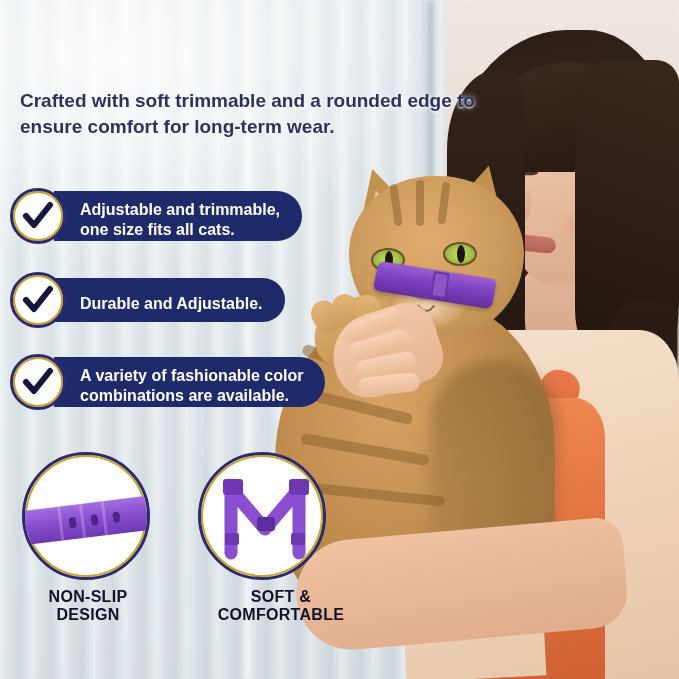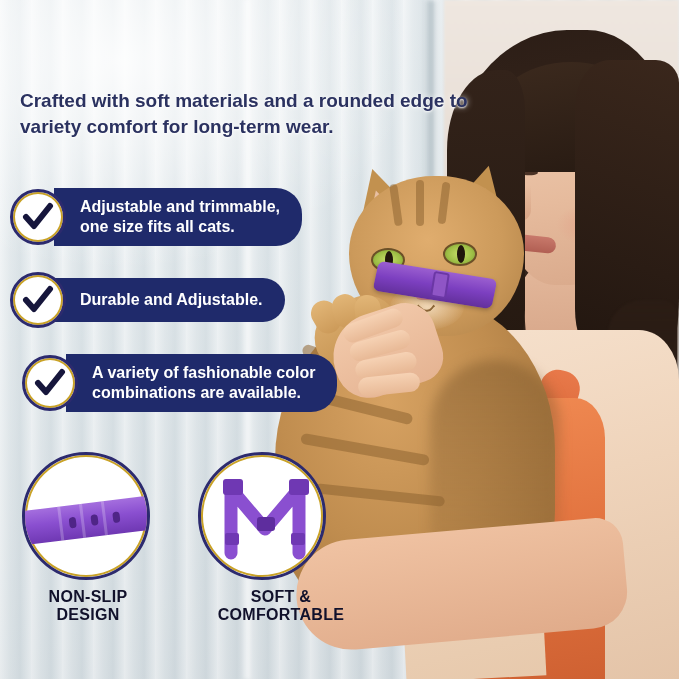--- a/index.html
+++ b/index.html
@@ -290,30 +290,30 @@
     display: flex; align-items: center; justify-content: center;
     flex: 0 0 auto;
     z-index: 3;
   }
   .check-circle svg { display: block; }
   .feature-pill {
     margin-left: -12px;
     background: #1f2a6b;
     color: #fff;
     border-radius: 0 26px 26px 0;
-    padding: 9px 22px 9px 26px;
+    padding: 9px 22px 1px 26px;
     font-size: 16px;
     line-height: 1.25;
     font-weight: 600;
     min-height: 44px;
     display: flex; align-items: center;
   }
   .f1 { left: 10px; top: 188px; }
   .f2 { left: 10px; top: 272px; }
-  .f3 { left: 22px; top: 354px; }
+  .f3 { left: 10px; top: 354px; }
 
   
   .badge {
     position: absolute;
     text-align: center;
   }
   .badge-circle {
     width: 128px; height: 128px; border-radius: 50%;
     background: #ffffff;
     border: 3px solid #2c2a6e;
@@ -412,21 +412,21 @@
     <div class="cat-toe t3"></div>
   </div>
 
   <div class="arm-lower"></div>
   <div class="hand-upper"></div>
   <div class="finger f1"></div>
   <div class="finger f2"></div>
   <div class="finger f3"></div>
   <div class="finger f4"></div>
 
-  <div class="subtitle">Crafted with soft materials and a rounded edge to variety comfort for long-term wear.</div>
+  <div class="subtitle">Crafted with soft trimmable and a rounded edge to ensure comfort for long-term wear.</div>
 
   <div class="feature f1">
     <div class="check-circle">
       <svg width="34" height="34" viewBox="0 0 34 34" aria-hidden="true">
         <path d="M5 17 L13 26 L29 6" stroke="#16163c" stroke-width="6" fill="none" stroke-linecap="round" stroke-linejoin="round"></path>
       </svg>
     </div>
     <div class="feature-pill" style="white-space: pre-line;">Adjustable and trimmable,
 one size fits all cats.</div>
   </div>

